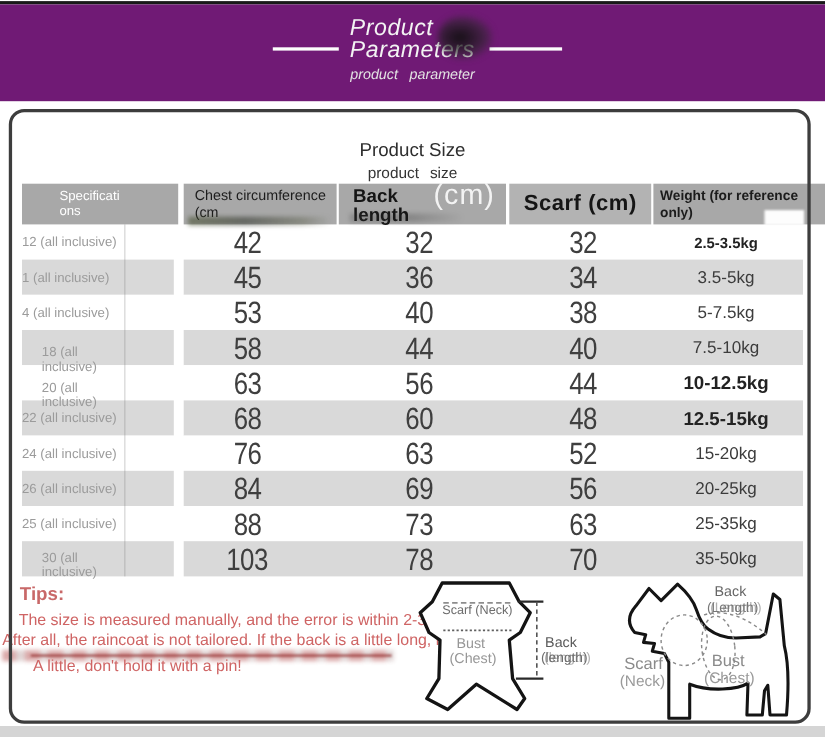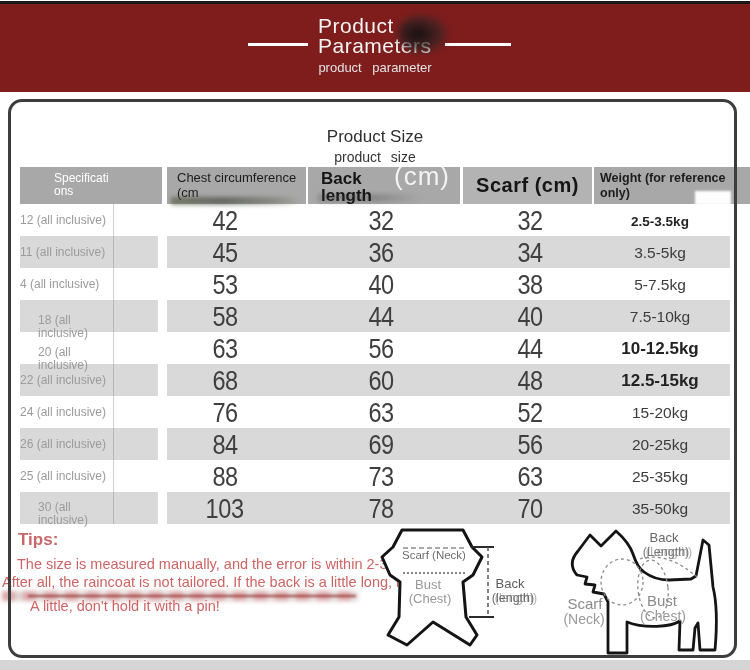--- a/index.html
+++ b/index.html
@@ -1,21 +1,21 @@
 <!DOCTYPE html>
 <html><head>
 <meta charset="utf-8">
 <style>
   html,body{margin:0;padding:0;}
   body{font-family:"Liberation Sans", sans-serif; background:#ffffff;}
   #page{position:relative;width:750px;height:670px;overflow:hidden;background:#fff;}
 
   
   .top-black{position:absolute;left:0;top:1px;width:750px;height:3px;background:#191919;}
-  .band{position:absolute;left:0;top:4px;width:750px;height:88px;background:#7f1d1d;}
+  .band{position:absolute;left:0;top:4px;width:750px;height:88px;background:#701a75;font-style:italic;}
   .band-title{position:absolute;left:318px;top:12px;color:#f3f3f3;font-size:21px;line-height:20px;letter-spacing:.5px;}
   .band-line{position:absolute;top:39px;height:3px;background:#fdfdfd;}
   .band-line.l{left:248px;width:60px;}
   .band-line.r{left:445px;width:66px;}
   .band-smudge{position:absolute;left:398px;top:10px;width:50px;height:40px;border-radius:50%;
     background:radial-gradient(ellipse at 40% 50%, rgba(15,15,15,.95) 0%, rgba(40,40,40,.55) 55%, rgba(88,88,88,0) 78%);
     filter:blur(3px);}
   .band-sub{position:absolute;left:0;top:56px;width:750px;text-align:center;color:#e3e3e3;font-size:13px;word-spacing:7px;}
 
   
@@ -144,21 +144,21 @@
         <div class="valbg"></div>
         <div class="lbl"><span>12 (all inclusive)</span></div>
         <div class="cell c-chest"><span class="num">42</span></div>
         <div class="cell c-back"><span class="num">32</span></div>
         <div class="cell c-scarf"><span class="num">32</span></div>
         <div class="cell c-weight"><span class="wt bold-sm">2.5-3.5kg</span></div>
       </div>
       <div class="row alt" style="top: 32px;">
         <div class="lblbg"></div>
         <div class="valbg"></div>
-        <div class="lbl"><span>11 (all inclusive)</span></div>
+        <div class="lbl"><span>1 (all inclusive)</span></div>
         <div class="cell c-chest"><span class="num">45</span></div>
         <div class="cell c-back"><span class="num">36</span></div>
         <div class="cell c-scarf"><span class="num">34</span></div>
         <div class="cell c-weight"><span class="wt">3.5-5kg</span></div>
       </div>
       <div class="row" style="top: 64px;">
         <div class="lblbg"></div>
         <div class="valbg"></div>
         <div class="lbl"><span>4 (all inclusive)</span></div>
         <div class="cell c-chest"><span class="num">53</span></div>

